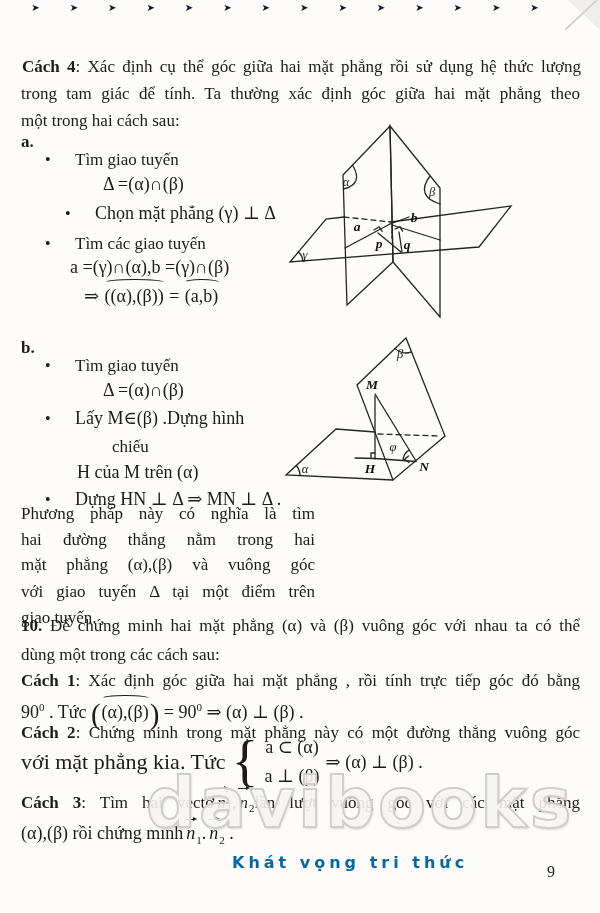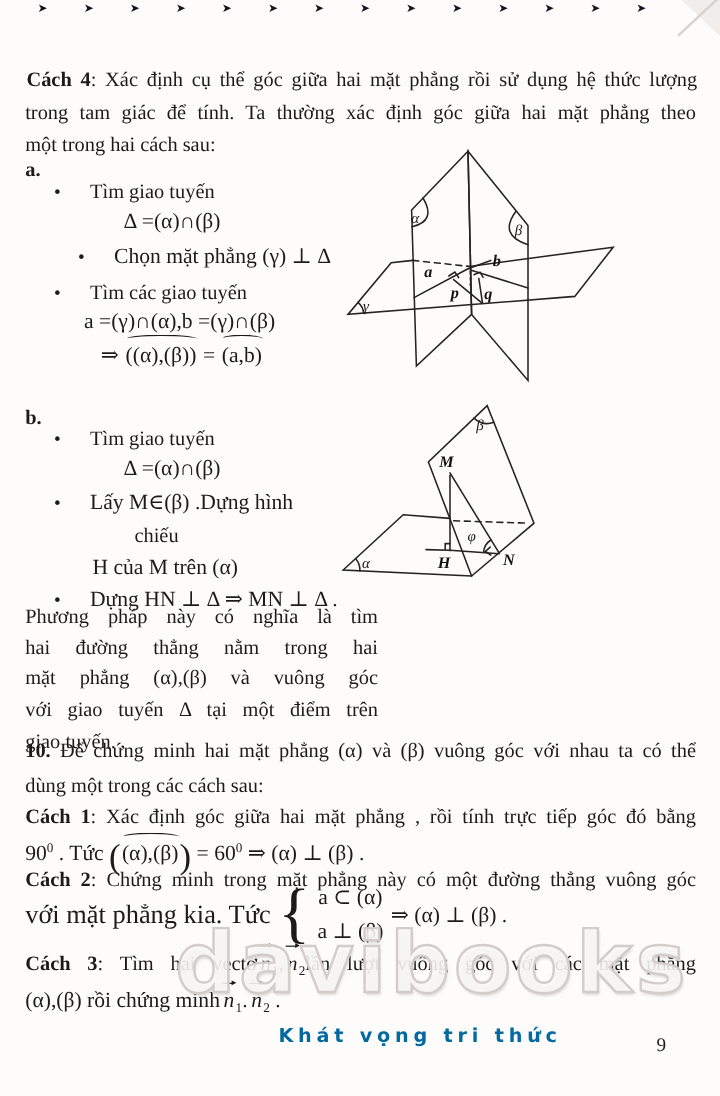--- a/index.html
+++ b/index.html
@@ -119,21 +119,21 @@
 <div class="ln just" style="left:21px;top:500px;width:294px;">Phương pháp này có nghĩa là tìm</div>
 <div class="ln just" style="left:21px;top:526px;width:294px;">hai đường thẳng nằm trong hai</div>
 <div class="ln just" style="left:21px;top:551px;width:294px;">mặt phẳng (α),(β) và vuông góc</div>
 <div class="ln just" style="left:21px;top:578px;width:294px;">với giao tuyến Δ tại một điểm trên</div>
 <div class="ln" style="left:21px;top:604px;">giao tuyến.</div>
 
 <div class="ln just" style="left:21px;top:612px;width:559px;"><b>10.</b><span> Để chứng minh hai mặt phẳng (α) và (β) vuông góc với nhau ta có thể</span></div>
 <div class="ln" style="left:21px;top:641px;">dùng một trong các cách sau:</div>
 
 <div class="ln just" style="left:21px;top:667px;width:559px;"><b>Cách 1</b><span>: Xác định góc giữa hai mặt phẳng , rồi tính trực tiếp góc đó bằng</span></div>
-<div class="ln math" style="left:21px;top:694px;"><span>90</span><sup>0</sup><span> . Tức </span><span class="bigp">(</span><span class="hat">(α),(β)</span><span class="bigp">)</span><span> = 60</span><sup>0</sup><span> ⇒ (α) ⊥ (β) .</span></div>
+<div class="ln math" style="left:21px;top:694px;"><span>90</span><sup>0</sup><span> . Tức </span><span class="bigp">(</span><span class="hat">(α),(β)</span><span class="bigp">)</span><span> = 90</span><sup>0</sup><span> ⇒ (α) ⊥ (β) .</span></div>
 
 <div class="ln just" style="left:21px;top:719px;width:559px;"><b>Cách 2</b><span>: Chứng minh trong mặt phẳng này có một đường thẳng vuông góc</span></div>
 <div class="c2row">
   <span class="ln2" style="font-size:22px;">với mặt phẳng kia. Tức</span>
   <span class="brace">{</span>
   <span class="cases">
     <span class="cs">a ⊂ (α)</span>
     <span class="cs">a ⊥ (β)</span>
   </span>
   <span class="math">⇒ (α) ⊥ (β) .</span>

